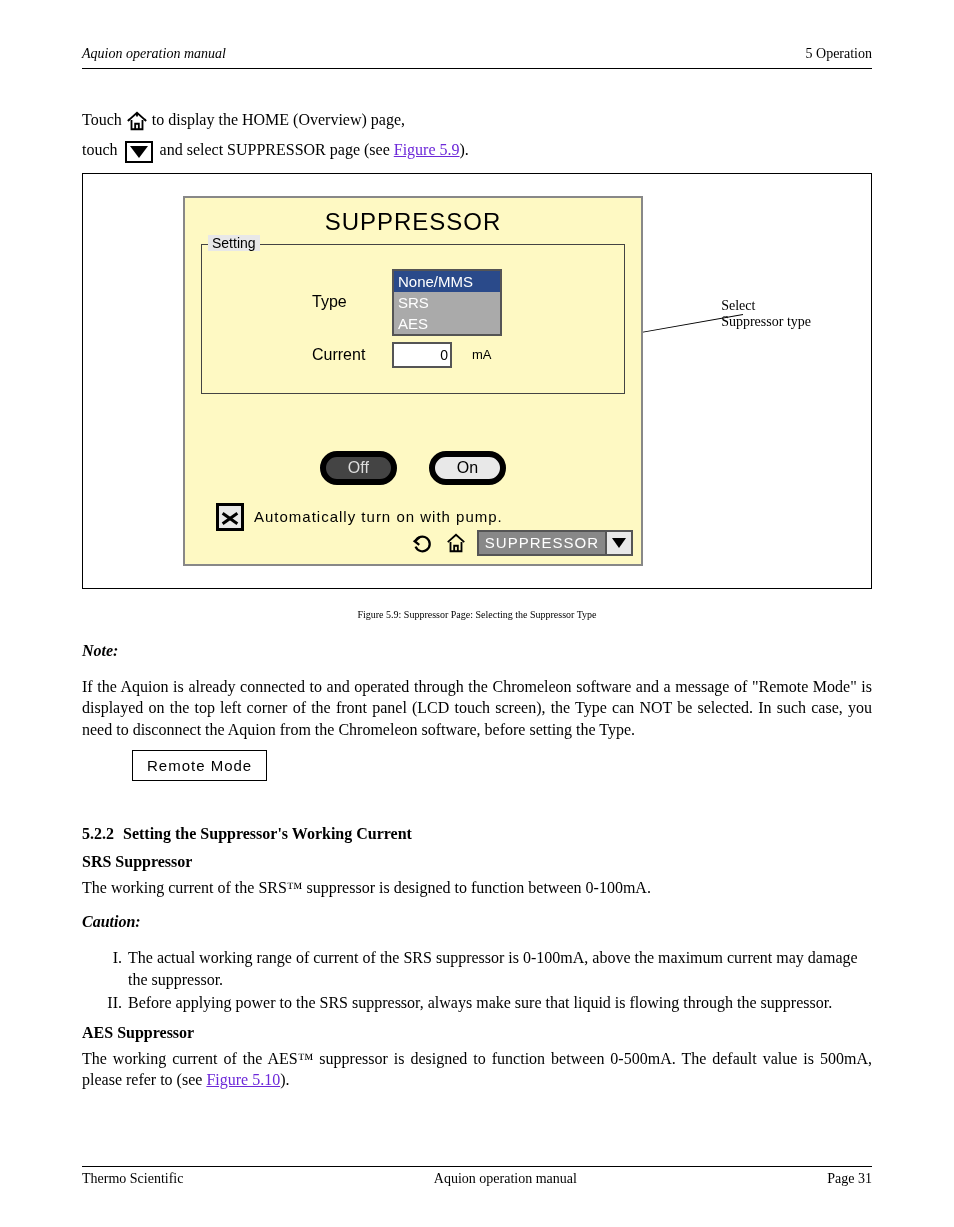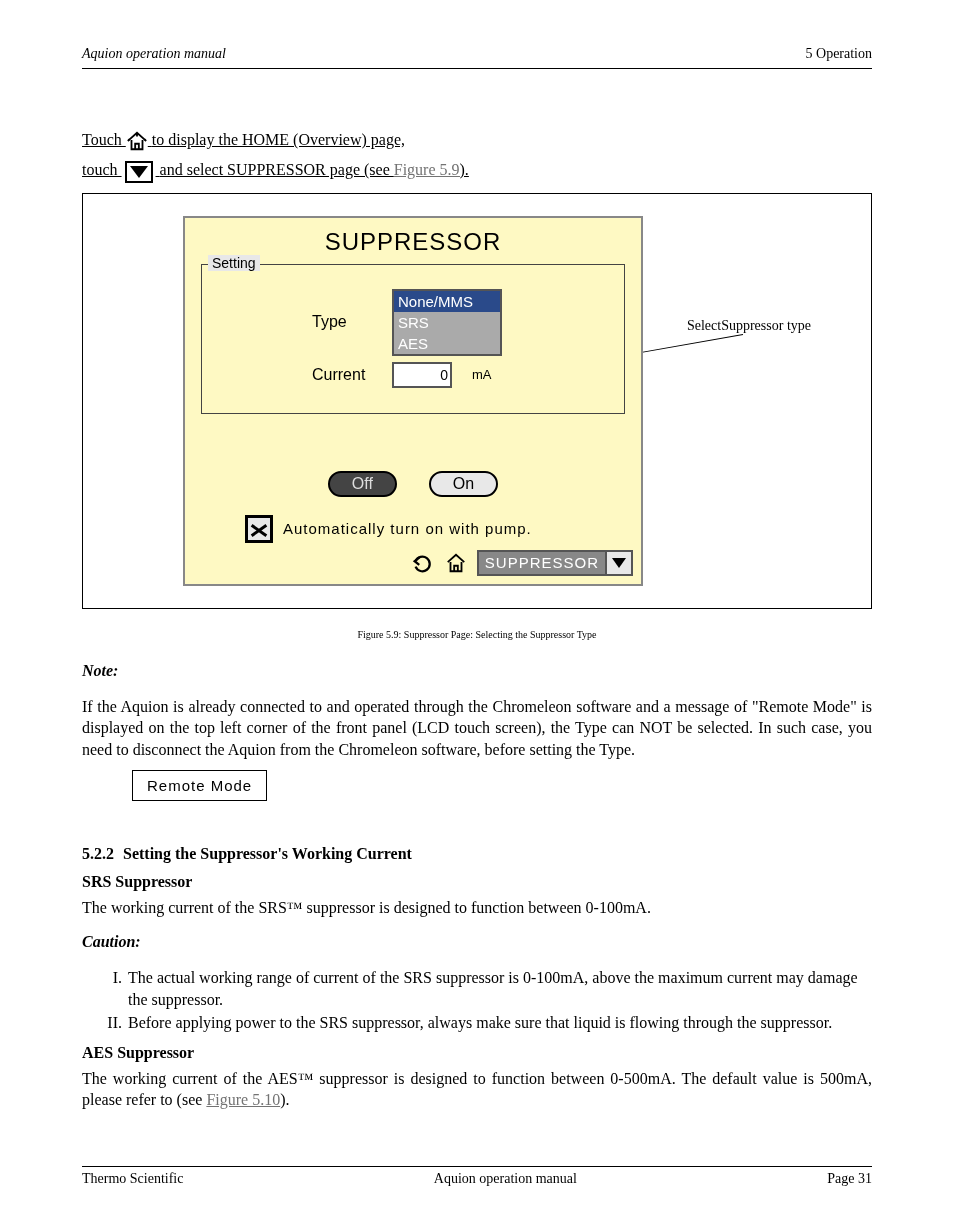--- a/index.html
+++ b/index.html
@@ -10,44 +10,44 @@
     color: #000;
     background: #fff;
     width: 954px;
     min-height: 1227px;
     position: relative;
     padding: 46px 82px 40px 82px;
   }
   .hr { border: 0; border-top: 1px solid #000; margin: 0; height: 0; }
   .header-row { display: flex; justify-content: space-between; font-size: 14px; margin-bottom: 6px; }
   .header-row .left { font-style: italic; }
-  .mt-lg { margin-top: 60px; text-decoration: underline; }
+  .mt-lg { margin-top: 40px; }
   .para { margin: 6px 0; line-height: 1.35; text-align: justify; }
   .icon-house {
     display: inline-block; width: 22px; height: 24px; vertical-align: middle; position: relative;
   }
   .icon-house svg { width: 22px; height: 24px; }
   .icon-down {
     display: inline-block; width: 28px; height: 22px; vertical-align: middle;
     border: 2px solid #000; position: relative; margin: 0 3px;
   }
   .icon-down::after {
     content: ""; position: absolute; left: 50%; top: 50%;
     transform: translate(-50%, -50%); width: 0; height: 0;
     border-left: 9px solid transparent; border-right: 9px solid transparent;
     border-top: 12px solid #000;
   }
-  a.link { color: #737373; text-decoration: underline; }
+  a.link { color: #6d28d9; text-decoration: underline; }
   .fig-outer {
     border: 1px solid #000; padding: 22px 50px 22px 100px; margin: 10px 0 20px 0;
     position: relative;
   }
   .fig-side-label {
     position: absolute; right: 60px; top: 124px; font-size: 14px;
-    display: flex; flex-direction: row; align-items: flex-start;
+    display: flex; flex-direction: column; align-items: flex-start;
   }
   .fig-line {
     position: absolute; right: 128px; top: 140px; width: 126px; height: 1px;
     background: #000; transform-origin: right center; transform: rotate(-10deg);
   }
   .dialog {
     background: #fef9c3;
     border: 2px solid #888;
     width: 460px; height: 370px;
     font-family: Arial, sans-serif;
@@ -71,25 +71,25 @@
   }
   .listbox .opt { padding: 0 4px; color: #fff; }
   .listbox .opt.sel { background: #2a4a8a; }
   .current-field {
     display: inline-flex; align-items: center; border: 2px solid #555; background: #fff;
     height: 26px; padding: 0 2px 0 8px; font-size: 14px; width: 60px; justify-content: flex-end;
   }
   .unit { font-size: 13px; margin-left: 20px; }
   .btns { display: flex; gap: 32px; justify-content: center; margin-top: 215px; }
   .pill {
-    border: 2px solid #000000; border-radius: 20px; padding: 2px 22px; font-size: 16px;
+    border: 6px solid #000000; border-radius: 20px; padding: 2px 22px; font-size: 16px;
     display: inline-block; background: #e8e8e8;
   }
   .pill.active { background: #444; color: #ddd; }
-  .link-row { display: flex; align-items: center; gap: 10px; margin: 18px 0 0 60px; }
+  .link-row { display: flex; align-items: center; gap: 10px; margin: 18px 0 0 31px; }
   .chk {
     width: 28px; height: 28px; border: 3px solid #000; position: relative; background: #E8E8E8;
   }
   .chk::before, .chk::after {
     content: ""; position: absolute; left: 2px; right: 2px; top: 11px; height: 3px; background: #000;
   }
   .chk::before { transform: rotate(35deg); }
   .chk::after  { transform: rotate(-35deg); }
   .chk-label { font-size: 15px; letter-spacing: 1px; }
   .bottom-bar {

